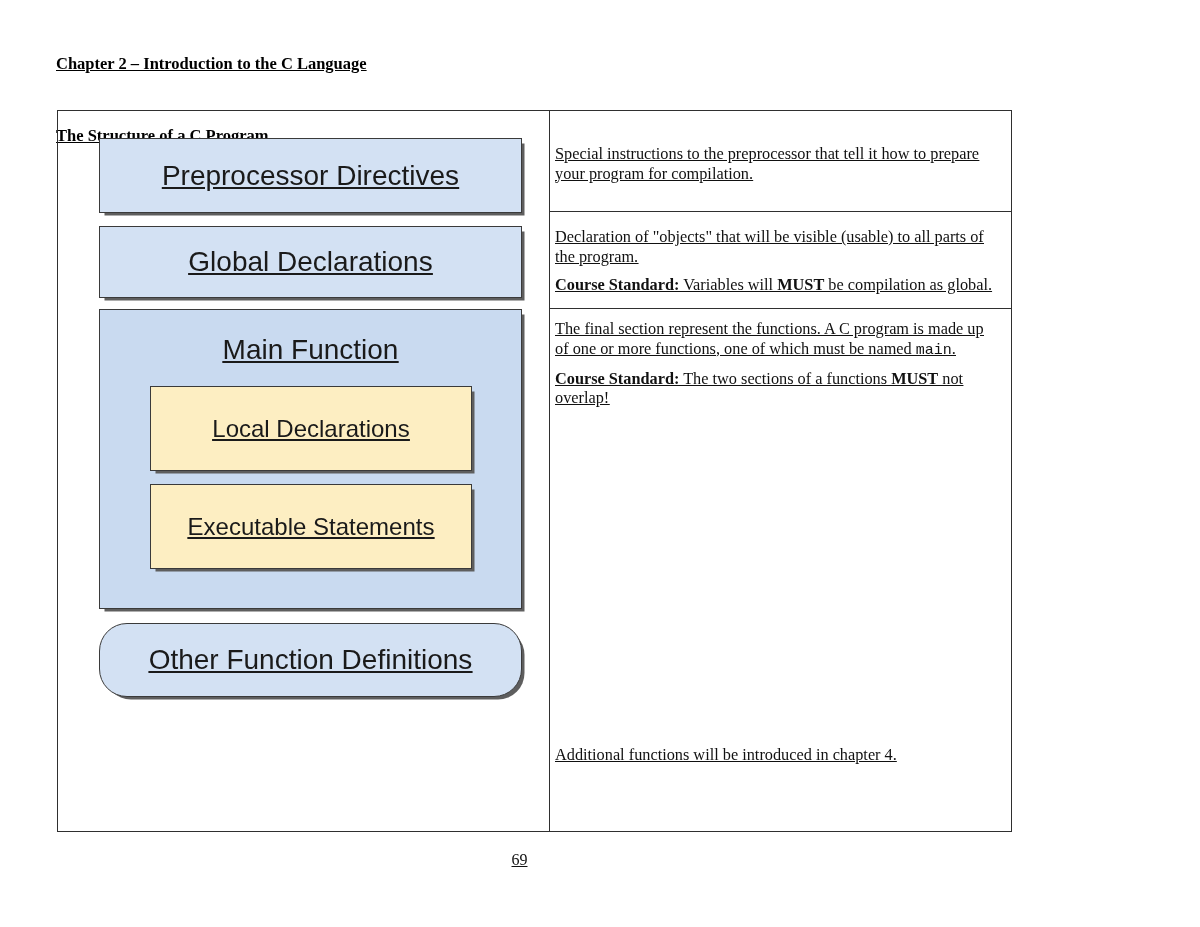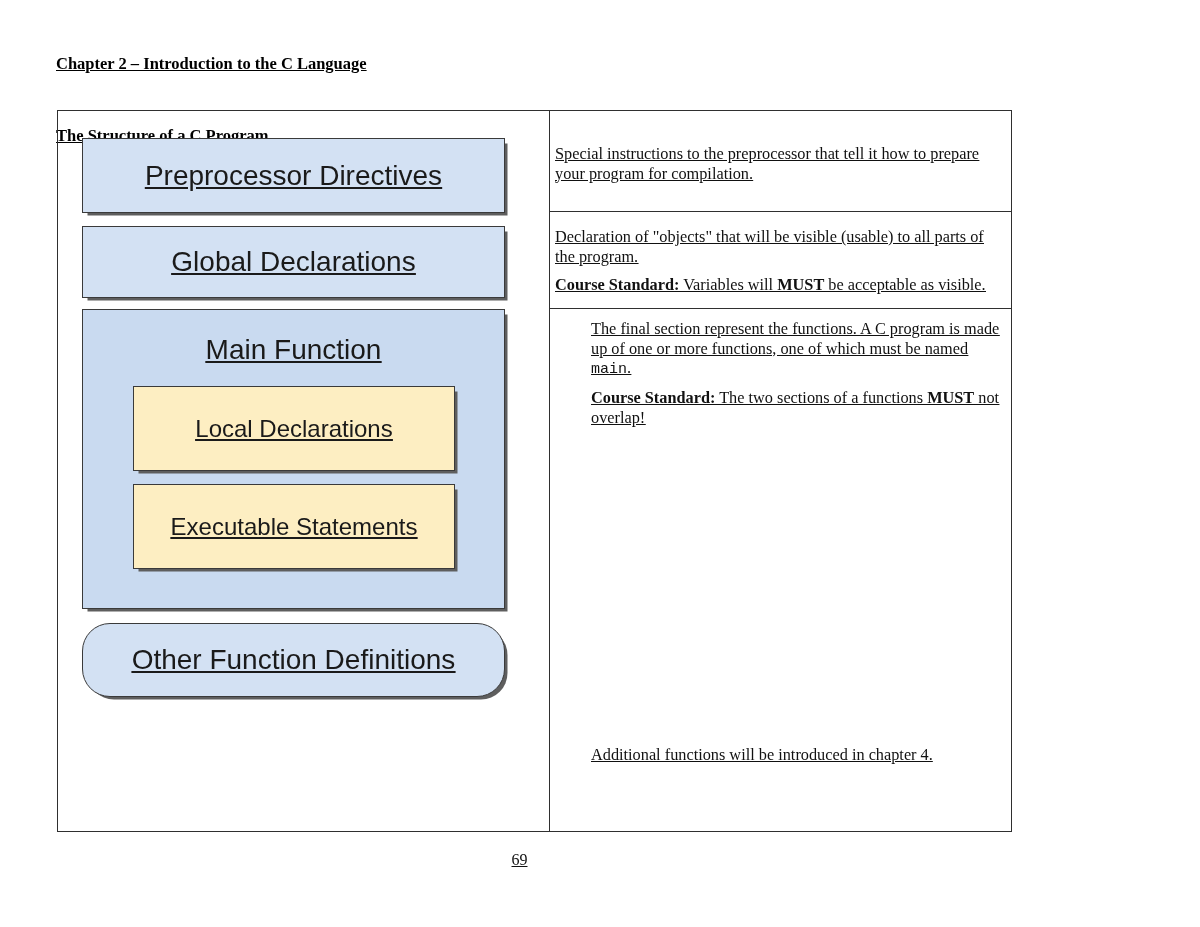--- a/index.html
+++ b/index.html
@@ -55,21 +55,20 @@
   }
   .cell-2 {
     height: 97px;
     border-bottom: 1.5px solid #2f2f2f;
     padding-top: 15px;
   }
   .cell-3 {
     flex: 1;
     position: relative;
     padding-top: 10px;
-    margin-left: 36px;
   }
   .standard-para { margin-top: 8.5px; }
   .standard-para b, .bold { font-weight: bold; }
   code.c-ident {
     font-family: "Liberation Mono", monospace;
     font-size: 15px;
   }
   .additional-para {
     position: absolute;
     left: 5px;
@@ -82,21 +81,21 @@
     position: absolute;
     border: 1.5px solid #3a3a3a;
     box-shadow: 4px 4px 0 -1.5px #5e5e5e;
     font-family: "Liberation Sans", sans-serif;
     color: #1a1a1a;
     display: flex;
     align-items: center;
     justify-content: center;
     text-align: center;
   }
-  .blue-box { background: var(--blue-fill, #d3e1f3); left: 24px; width: 423px; font-size: 28px; }
+  .blue-box { background: var(--blue-fill, #d3e1f3); left: 41px; width: 423px; font-size: 28px; }
   .box-preprocessor { top: 27px; height: 75px; }
   .box-global { top: 115px; height: 72px; }
   .box-other { top: 512px; height: 74px; border-radius: 28px; }
   .box-main {
     top: 198px;
     height: 300px;
     background: var(--main-fill, #c9daf0);
     display: block;
   }
   .main-title {
@@ -164,21 +163,21 @@
     </div>
 
     <div class="col-notes">
 
       <div class="note-cell cell-1">
         <p>Special instructions to the preprocessor that tell it how to prepare your program for compilation.</p>
       </div>
 
       <div class="note-cell cell-2">
         <p>Declaration of "objects" that will be visible (usable) to all parts of the program.</p>
-        <p class="standard-para"><b>Course Standard:</b><span> Variables will </span><b class="bold">MUST</b><span> be acceptable as visible.</span></p>
+        <p class="standard-para"><b>Course Standard:</b><span> Variables will </span><b class="bold">MUST</b><span> be compilation as global.</span></p>
       </div>
 
       <div class="note-cell cell-3">
         <p><span>The final section represent the functions.  A C program is made up of one or more functions, one of which must be named </span><code class="c-ident">main</code><span>.</span></p>
         <p class="standard-para"><b>Course Standard:</b><span> The two sections of a functions </span><b class="bold">MUST</b><span> not overlap!</span></p>
         <p class="additional-para">Additional functions will be introduced in chapter 4.</p>
       </div>
 
     </div>
   </div>

